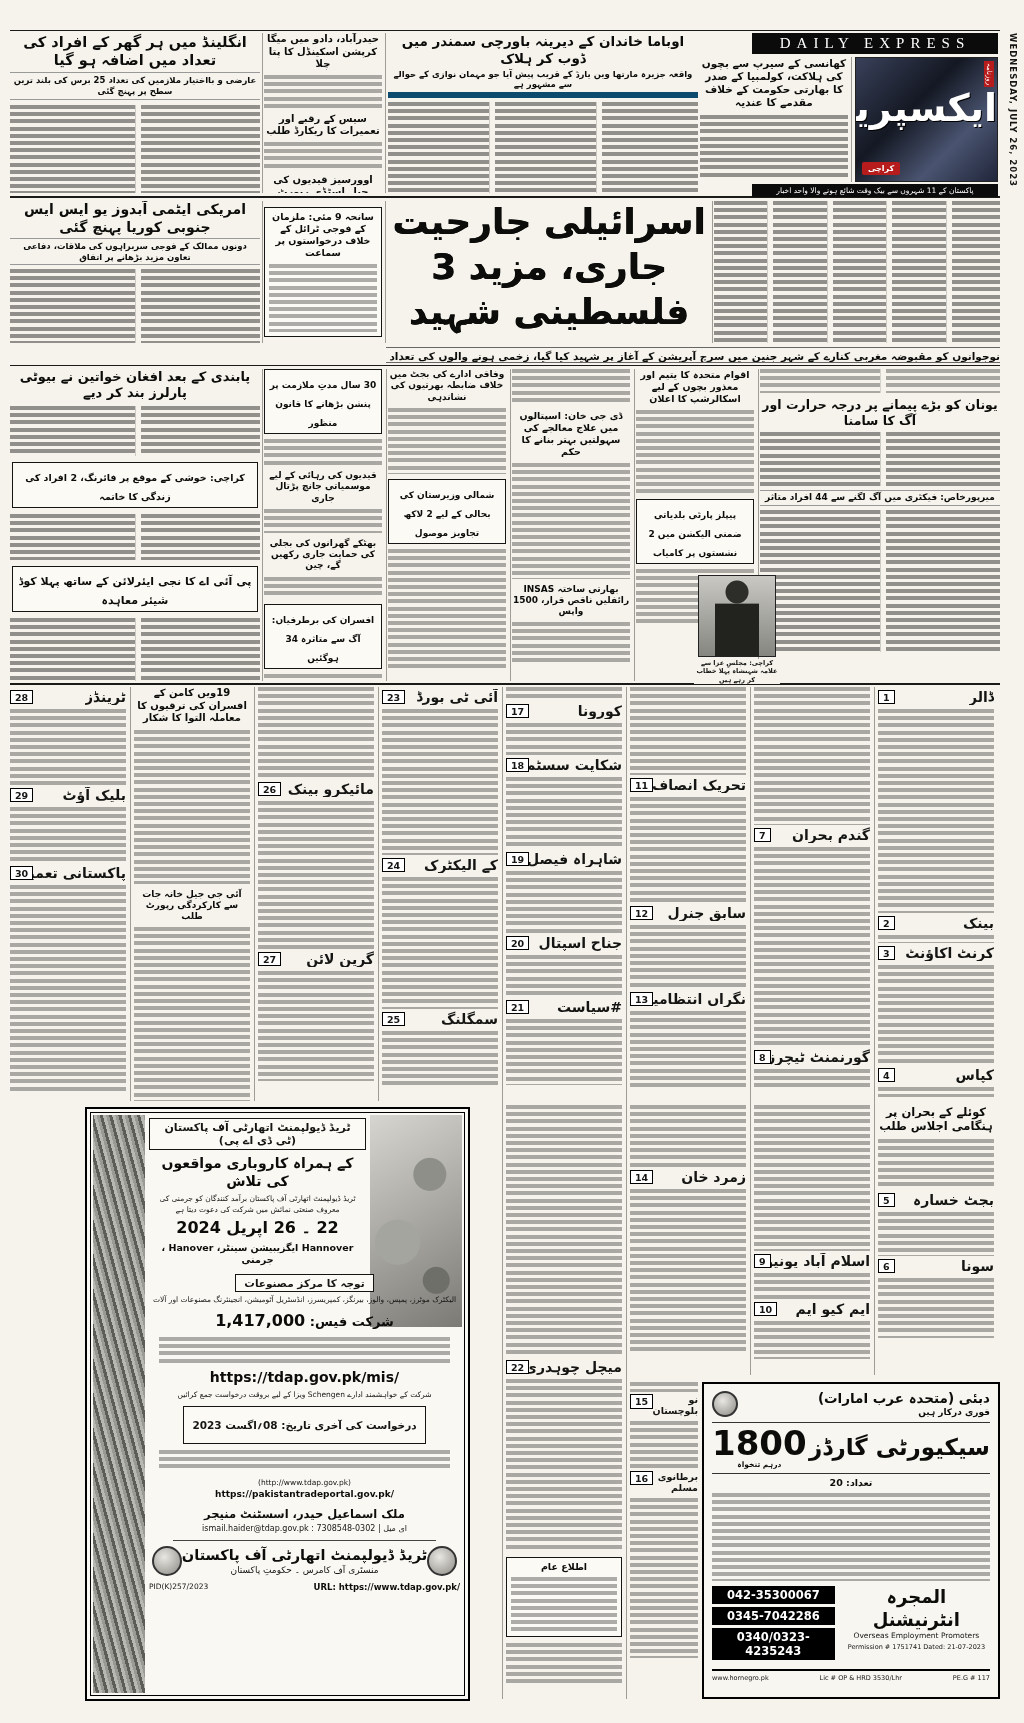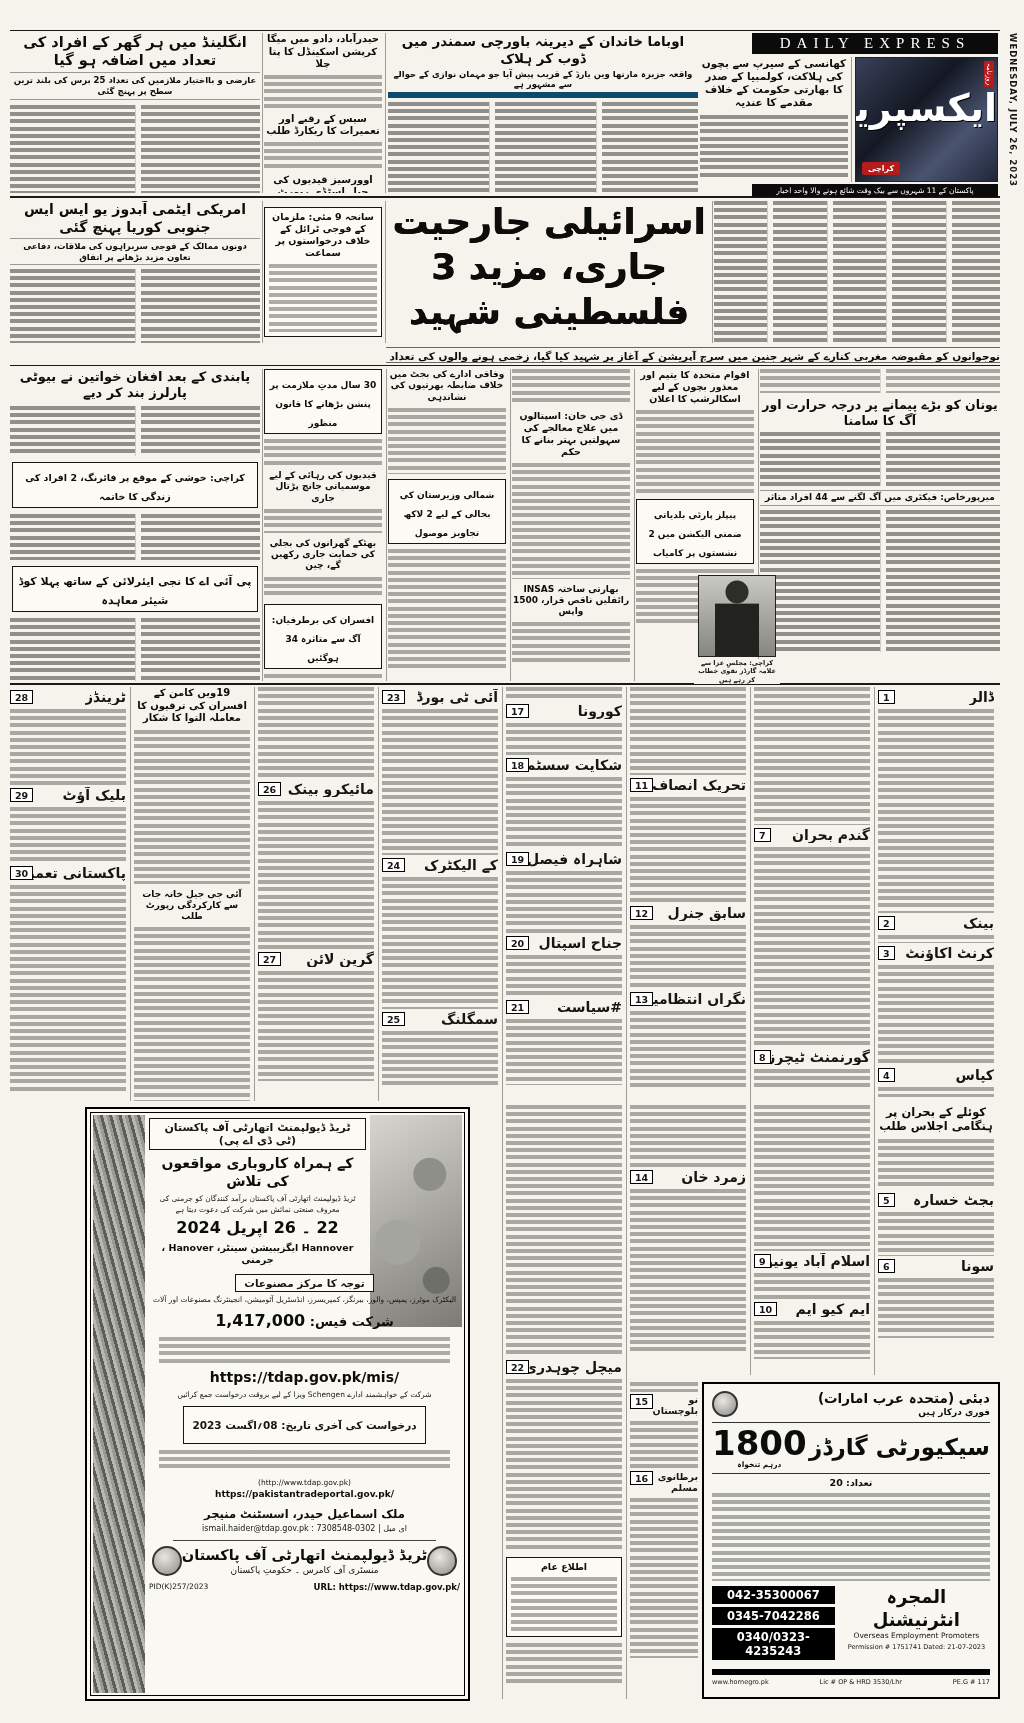--- a/index.html
+++ b/index.html
@@ -201,21 +201,21 @@
     </div>
   </div>
 
   <div class="vr" style="left:262px;top:369px;height:312px"></div>
   <div class="vr" style="left:386px;top:369px;height:312px"></div>
   <div class="vr" style="left:510px;top:369px;height:312px"></div>
   <div class="vr" style="left:634px;top:369px;height:312px"></div>
   <div class="vr" style="left:758px;top:369px;height:312px"></div>
 
   <div class="abs photo" style="left:698px;top:575px;width:78px;height:82px;z-index:2"></div>
-  <div class="abs ctr" style="left:694px;top:659px;width:86px;font-size:6.5px;font-weight:bold;line-height:1.3;background:#f5f3ec;z-index:2">کراچی: مجلسِ عزا سے علامہ گارڈز نقوی خطاب کر رہے ہیں</div>
+  <div class="abs ctr" style="left:694px;top:659px;width:86px;font-size:6.5px;font-weight:bold;line-height:1.3;background:#f5f3ec;z-index:2">کراچی: مجلسِ عزا سے علامہ شہنشاہ پہلا خطاب کر رہے ہیں</div>
 
   <div class="ccol" style="left:10px;top:687px;height:414px">
     <div class="cih">
         <span class="ct">ٹرینڈز</span>
         <span class="cnum">28</span>
       </div>
     <div class="tsim tsl" style="height:76px"></div>
     <div class="cih">
         <span class="ct">بلیک آؤٹ</span>
         <span class="cnum">29</span>
@@ -490,20 +490,20 @@
         <div class="hd" style="font-size:18px">المجرہ انٹرنیشنل</div>
         <div style="font-size:7.5px;direction:ltr">Overseas Employment Promoters</div>
         <div style="font-size:6.5px;direction:ltr;margin-top:3px">Permission # 1751741  Dated: 21-07-2023</div>
       </div>
       <div style="flex:1">
         <div class="pbar">042-35300067</div>
         <div class="pbar">0345-7042286</div>
         <div class="pbar">0340/0323-4235243</div>
       </div>
     </div>
-    <div style="display:flex;justify-content:space-between;font-size:6.5px;direction:ltr;margin-top:6px;border-top:6px solid #000000;padding-top:3px">
+    <div style="display:flex;justify-content:space-between;font-size:6.5px;direction:ltr;margin-top:6px;border-top:2px solid #000000;padding-top:3px">
       <span>www.hornegro.pk</span>
       <span>Lic # OP &amp; HRD 3530/Lhr</span>
       <span>PE.G # 117</span>
     </div>
   </div>
 
 </div>
 
 </body></html>

